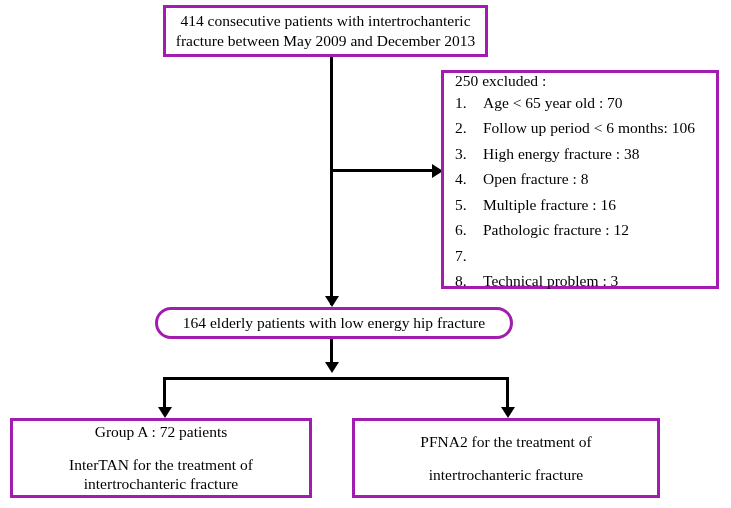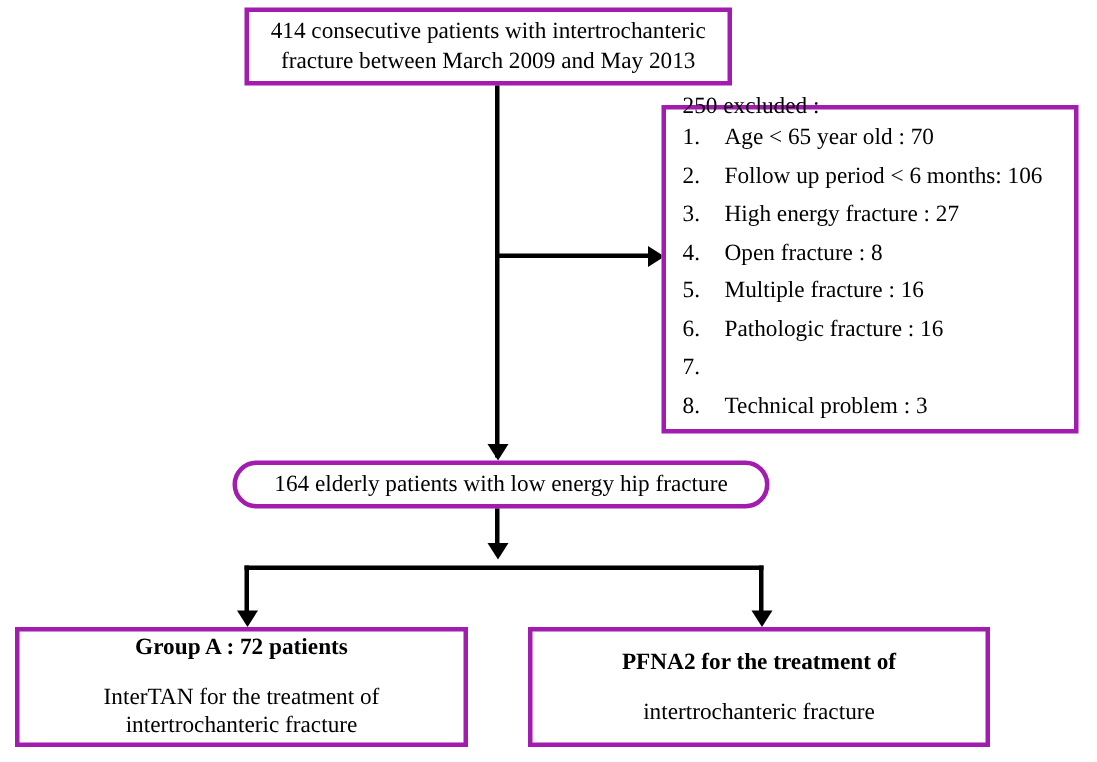--- a/index.html
+++ b/index.html
@@ -41,21 +41,21 @@
     padding: 2px 6px;
   }
 
   
   #box-excluded {
     left: 441px;
     top: 70px;
     width: 278px;
     height: 219px;
     padding: 8px 10px 8px 11px;
-    justify-content: flex-end;
+    justify-content: center;
   }
   #box-excluded .head {
     font-size: 15.5px;
     line-height: 1.0;
     text-align: left;
     margin: 3px 0 6px 0;
     white-space: nowrap;
   }
   .excl-list {
     list-style: none;
@@ -95,21 +95,21 @@
     height: 80px;
     padding: 2px 6px;
   }
   #box-group-b {
     left: 352px;
     top: 418px;
     width: 308px;
     height: 80px;
     padding: 2px 6px;
   }
-  .box-group .line:first-child { margin-bottom: 13px; font-weight: bold; }
+  .box-group .line:first-child { margin-bottom: 13px; }
 
   
   .conn {
     position: absolute;
     background: #000000;
   }
   .vline { width: 3px; }
   .hline { height: 3px; }
 
   .arrowhead-down {
@@ -129,21 +129,21 @@
     border-left: 11px solid #000000;
   }
 </style>
 </head>
 <body>
 
 <div id="canvas">
 
   <div class="box" id="box-top">
     <div class="line">414 consecutive patients with intertrochanteric</div>
-    <div class="line">fracture between March 2009 and May 2013</div>
+    <div class="line">fracture between May 2009 and December 2013</div>
   </div>
 
   <div class="conn vline" style="left:330px; top:57px; height:248px;"></div>
   <div class="arrowhead-down" style="left:324.5px; top:296px;"></div>
 
   <div class="conn hline" style="left:330px; top:169px; width:105px;"></div>
   <div class="arrowhead-right" style="left:432px; top:163.5px;"></div>
 
   <div class="box" id="box-excluded">
     <div class="head">250 excluded :</div>
@@ -151,33 +151,33 @@
       <li>
         <span class="num">1.</span>
         <span class="txt">Age &lt; 65 year old : 70</span>
       </li>
       <li>
         <span class="num">2.</span>
         <span class="txt">Follow up period &lt; 6 months: 106</span>
       </li>
       <li>
         <span class="num">3.</span>
-        <span class="txt">High energy fracture : 27</span>
+        <span class="txt">High energy fracture : 38</span>
       </li>
       <li>
         <span class="num">4.</span>
         <span class="txt">Open fracture : 8</span>
       </li>
       <li>
         <span class="num">5.</span>
         <span class="txt">Multiple fracture : 16</span>
       </li>
       <li>
         <span class="num">6.</span>
-        <span class="txt">Pathologic fracture : 16</span>
+        <span class="txt">Pathologic fracture : 12</span>
       </li>
       <li>
         <span class="num">7.</span>
       </li>
       <li>
         <span class="num">8.</span>
         <span class="txt">Technical problem : 3</span>
       </li>
     </ul>
   </div>

